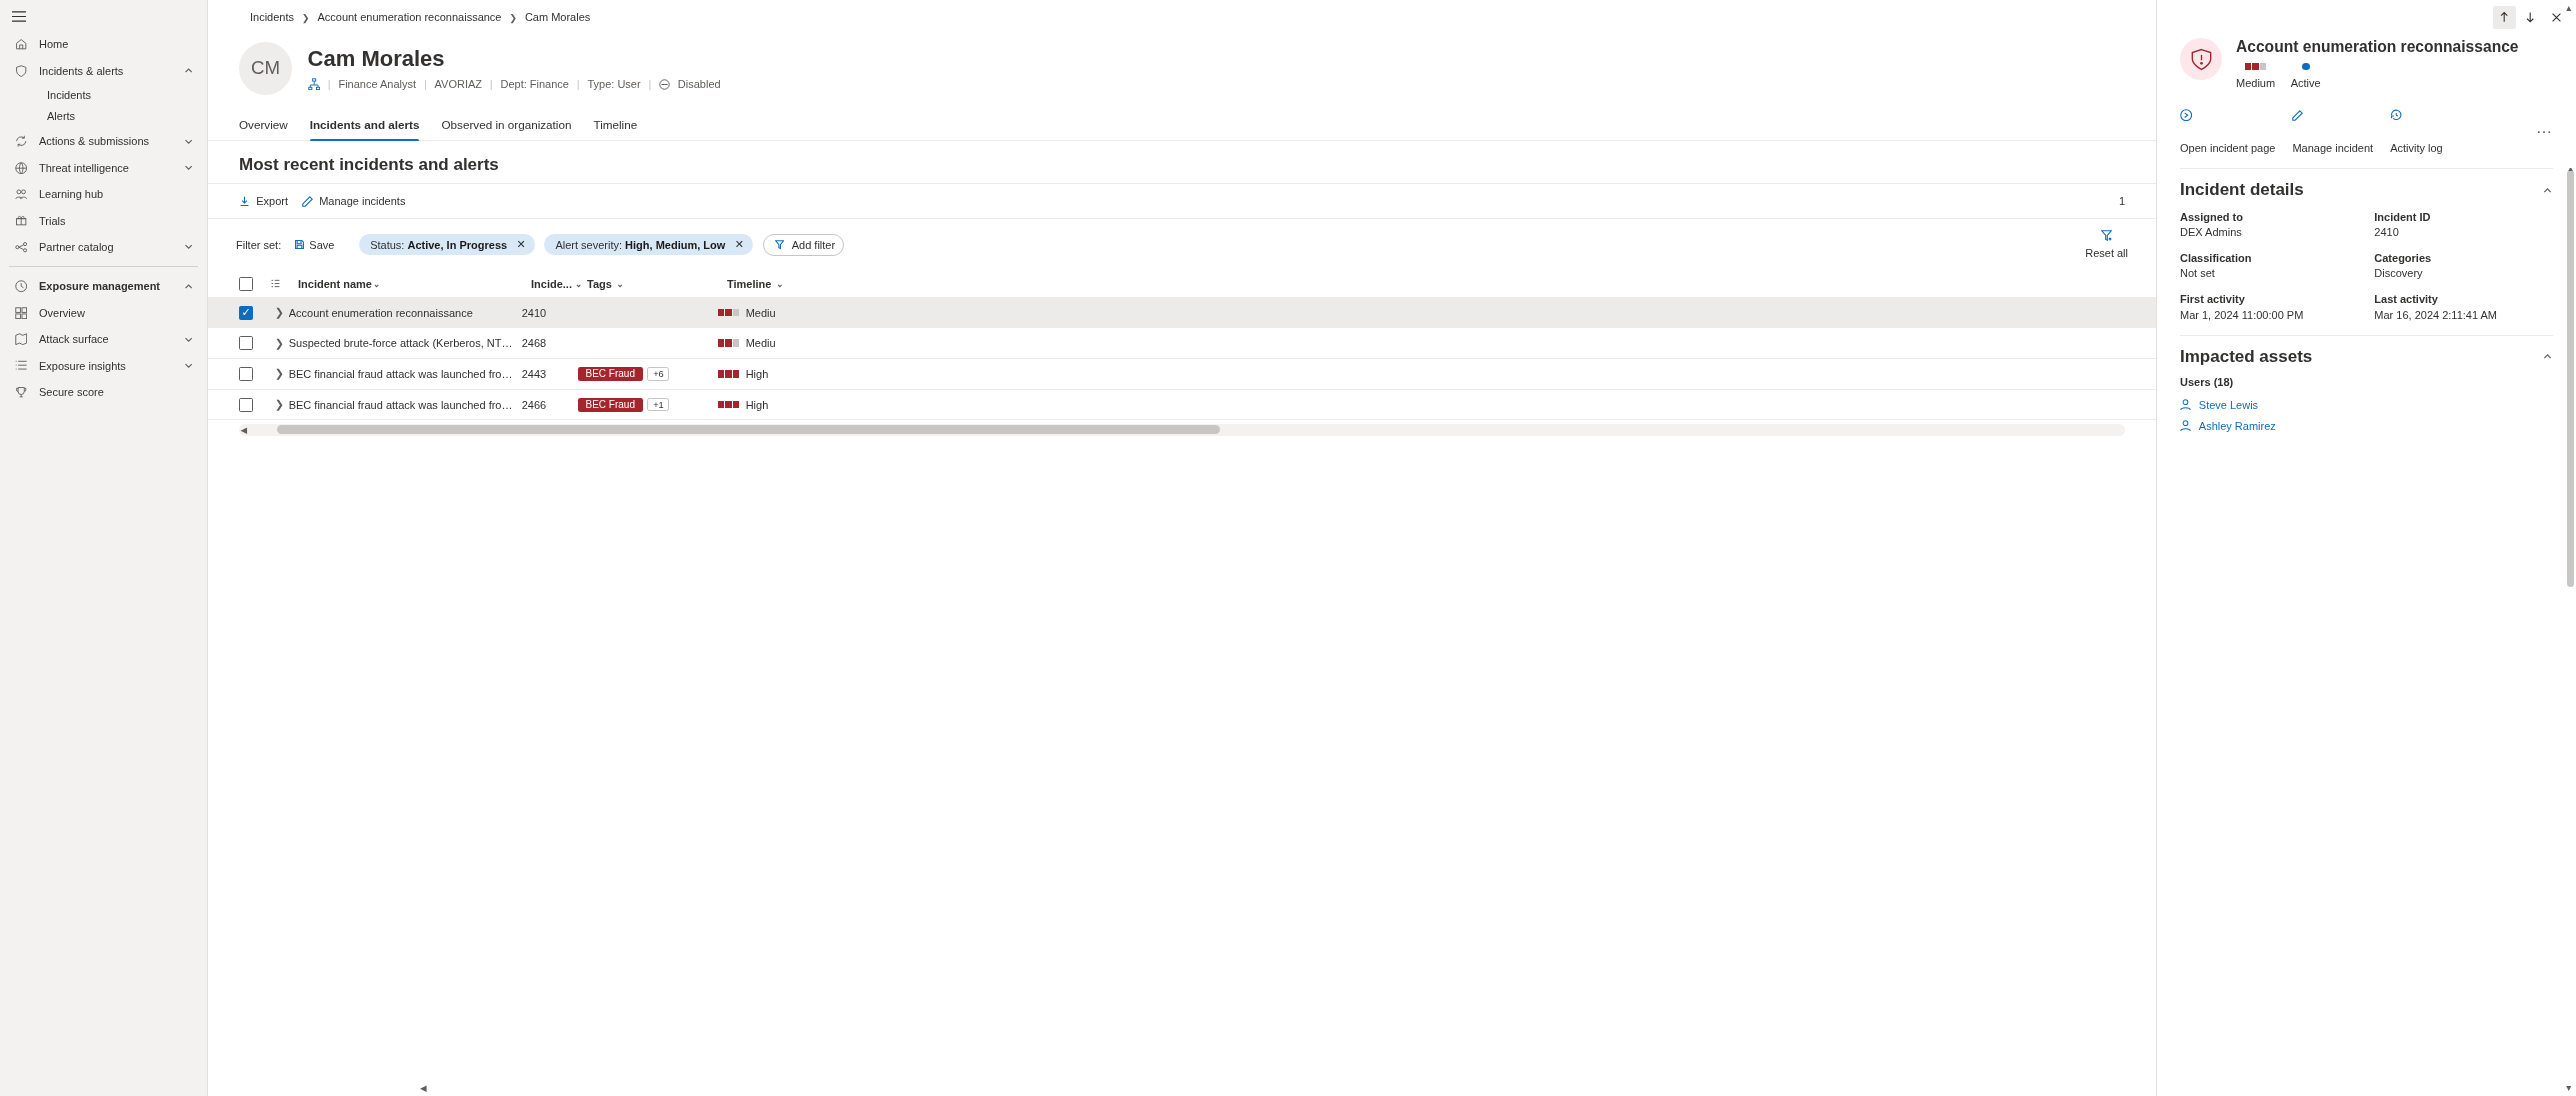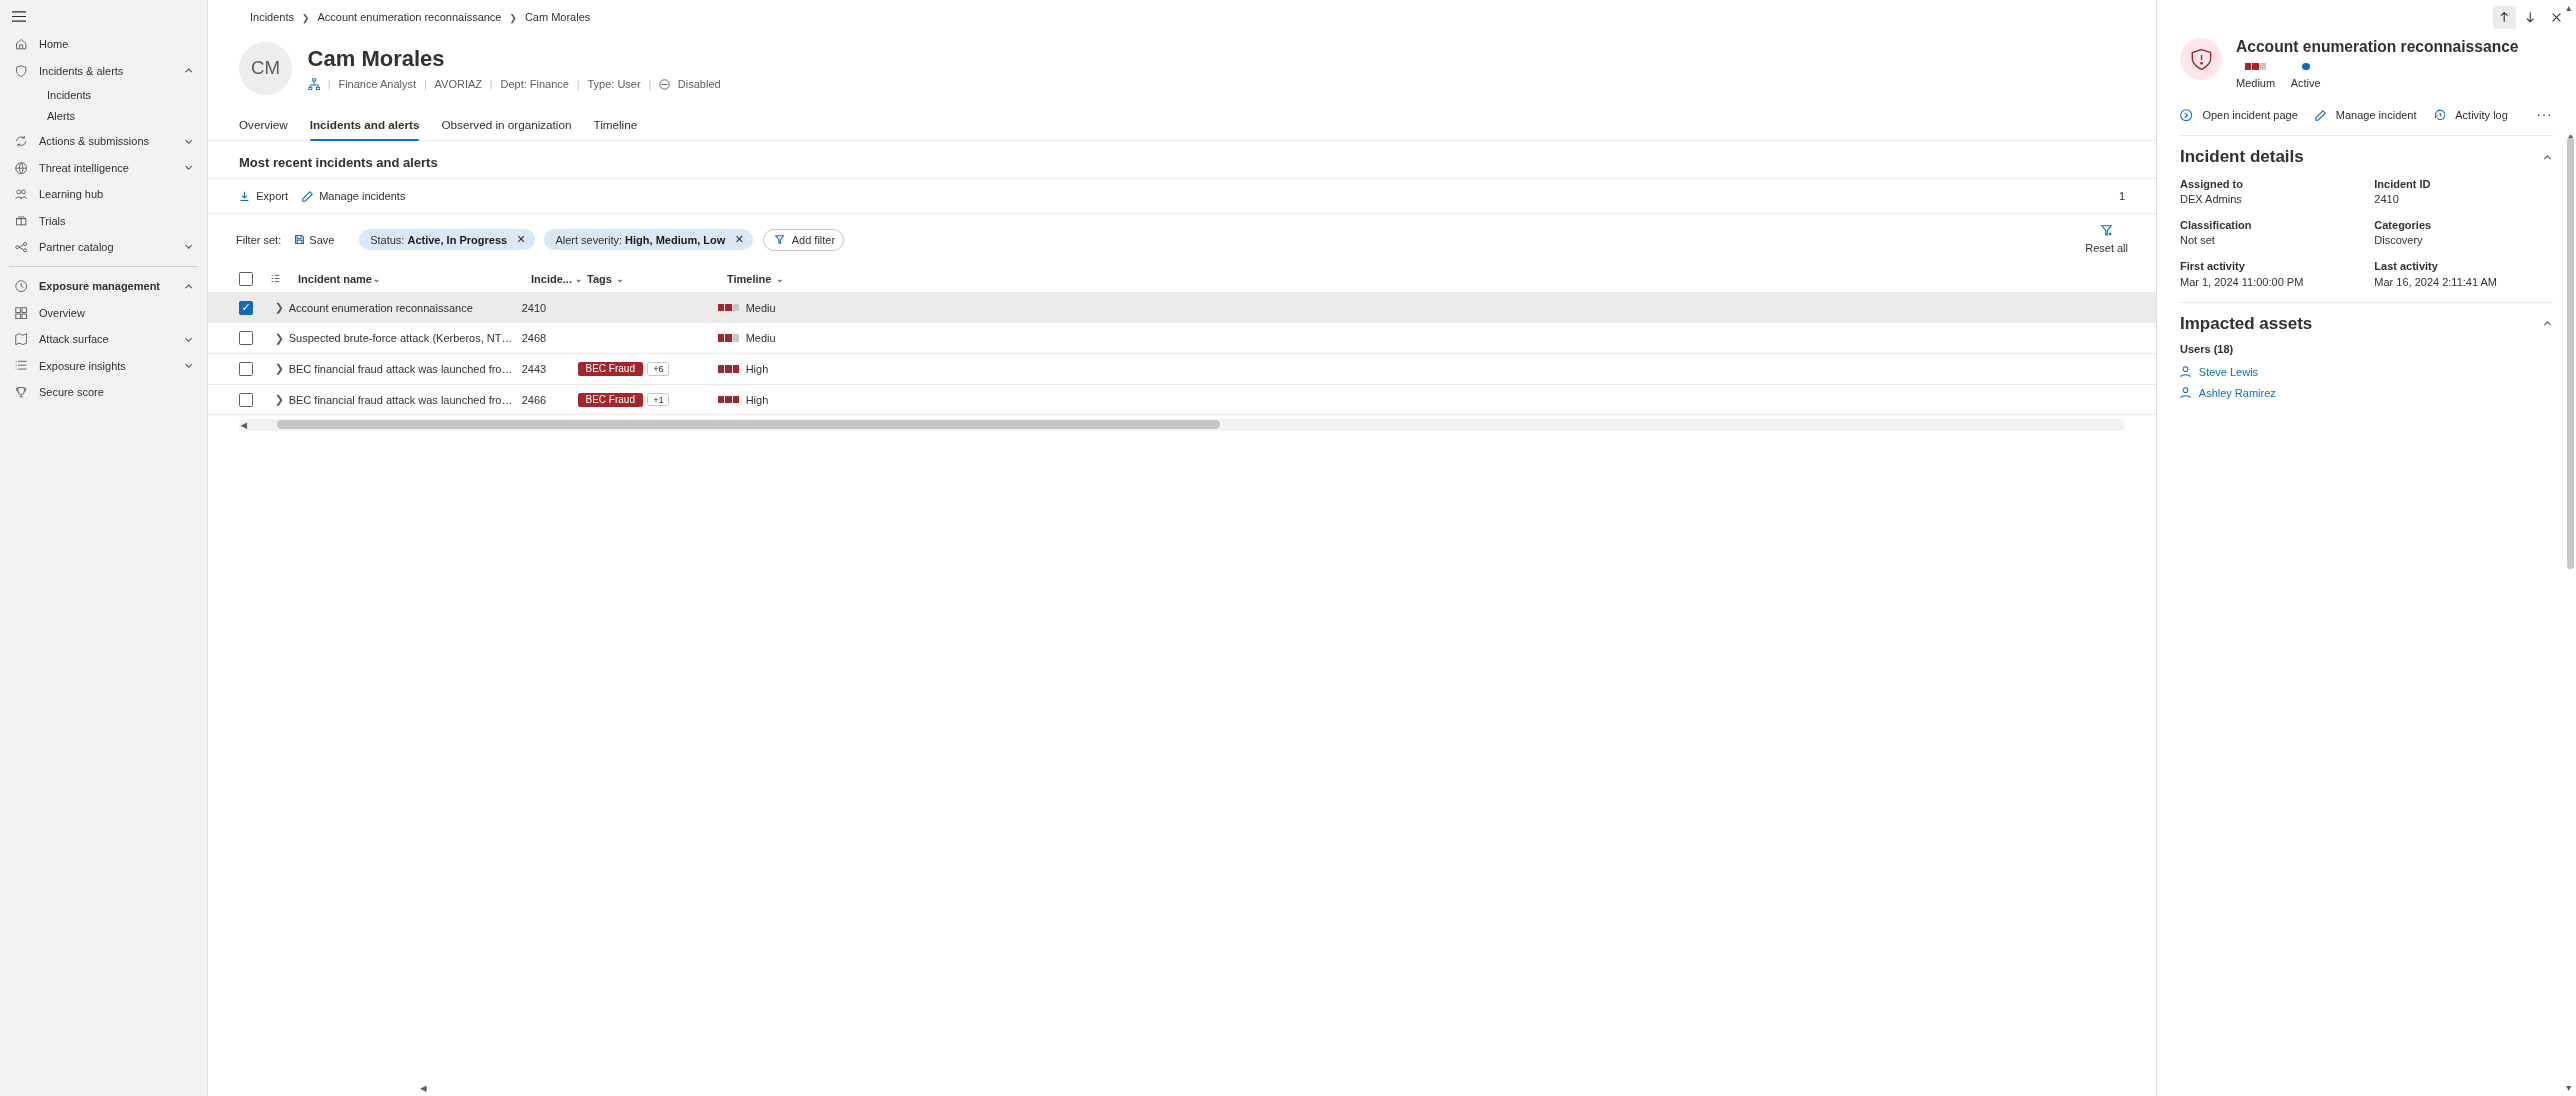--- a/index.html
+++ b/index.html
@@ -32,21 +32,21 @@
   .title-area h1 { font-size:22px; font-weight:700; margin-bottom:6.2px;}
   .meta { display:flex; align-items:center; gap:7.8px; color:#605e5c; font-size:11px;}
   .meta .div { color:#c8c6c4; }
   .meta .iconmeta { color:#605e5c; display:inline-flex;}
 
   .tabs { display:flex; gap:22px; padding: 7.8px 31px 0 31px; border-bottom:0.8px solid #edebe9; }
   .tab { padding:7.8px 0 9.3px 0; cursor:pointer; color:#323130; font-size:11.7px; position:relative;}
   .tab.active { font-weight:600; }
   .tab.active::after { content:""; position:absolute; left:0; right:0; bottom:-0.8px; height:2.3px; background:#0c6dce; border-radius:1.6px 1.6px 0 0;}
 
-  .section-title { padding:14px 31px 7.8px 31px; font-weight:600; font-size:13px; border-bottom:0.8px solid #edebe9;}
+  .section-title { padding:14px 31px 7.8px 31px; font-weight:600; font-size:17px; border-bottom:0.8px solid #edebe9;}
   
   .toolbar { display:flex; align-items:center; gap:14px; padding:11px 31px; color:#323130; border-bottom:0.8px solid #edebe9;}
   .tbtn { display:flex; align-items:center; gap:6.2px; cursor:pointer; color:#323130;}
   .tbtn .ticon { color:#0f6cbd; }
   .toolbar .count { margin-left:auto; color:#323130;}
 
   .filters { display:flex; align-items:center; gap:9.3px; padding:11px 28px; flex-wrap:wrap;}
   .filters .label { color:#323130; margin-right:3.1px;}
   .save-btn { display:flex; align-items:center; gap:4.7px; cursor:pointer; color:#323130;}
   .save-btn .si { color:#0f6cbd; }
@@ -94,21 +94,21 @@
   .icon-btn { width:23px; height:23px; display:flex; align-items:center; justify-content:center; cursor:pointer; color:#323130; border-radius:2.3px;}
   .icon-btn.active-bg { background:#edebe9; }
   .panel-head { display:flex; gap:14px; padding: 3.1px 23px 7.8px 23px; align-items:flex-start;}
   .panel-head .big-icon { width:42px; height:42px; border-radius:50%; background:#fde7ea; display:flex; align-items:center; justify-content:center; color:#a4262c;}
   .panel-head h2 { font-size:15.6px; font-weight:700; margin-bottom:6.2px;}
   .status-line { display:flex; align-items:center; gap:15.6px; font-size:11px;}
   .sev-inline { display:flex; align-items:center; gap:6.2px;flex-direction:column;}
   .dot { width:7.8px; height:7.8px; border-radius:50%; background:#0f6cbd; display:inline-block;}
   
   .panel-actions { display:flex; align-items:center; gap:17px; padding:12.4px 23px 14px 23px; color:#323130; flex-wrap:wrap;}
-  .panel-actions .act { display:flex; align-items:center; gap:10px; cursor:pointer;}
+  .panel-actions .act { display:flex; gap:21px; cursor:pointer;flex-direction:column;}
   .panel-actions .act .ai { color:#0f6cbd; }
   .panel-actions .more { margin-left:auto; color:#605e5c; cursor:pointer; letter-spacing:1.6px; font-weight:bold;}
 
   .panel-body { flex:1; overflow-y:auto; padding:0 23px 15.6px 23px; position:relative;}
   .accordion { border-top:0.8px solid #edebe9; padding:11px 0;}
   .acc-head { display:flex; align-items:center; font-weight:600; font-size:17px; cursor:pointer;}
   .acc-head .chev { margin-left:auto; color:#605e5c;}
   .detail-grid { display:grid; grid-template-columns:1fr 1fr; row-gap:14px; column-gap:15.6px; padding:11px 0 3.1px 0;}
   .detail-grid .dl .dt { font-weight:600; margin-bottom:3.1px;}
   .detail-grid .dl .dd { color:#323130;}

